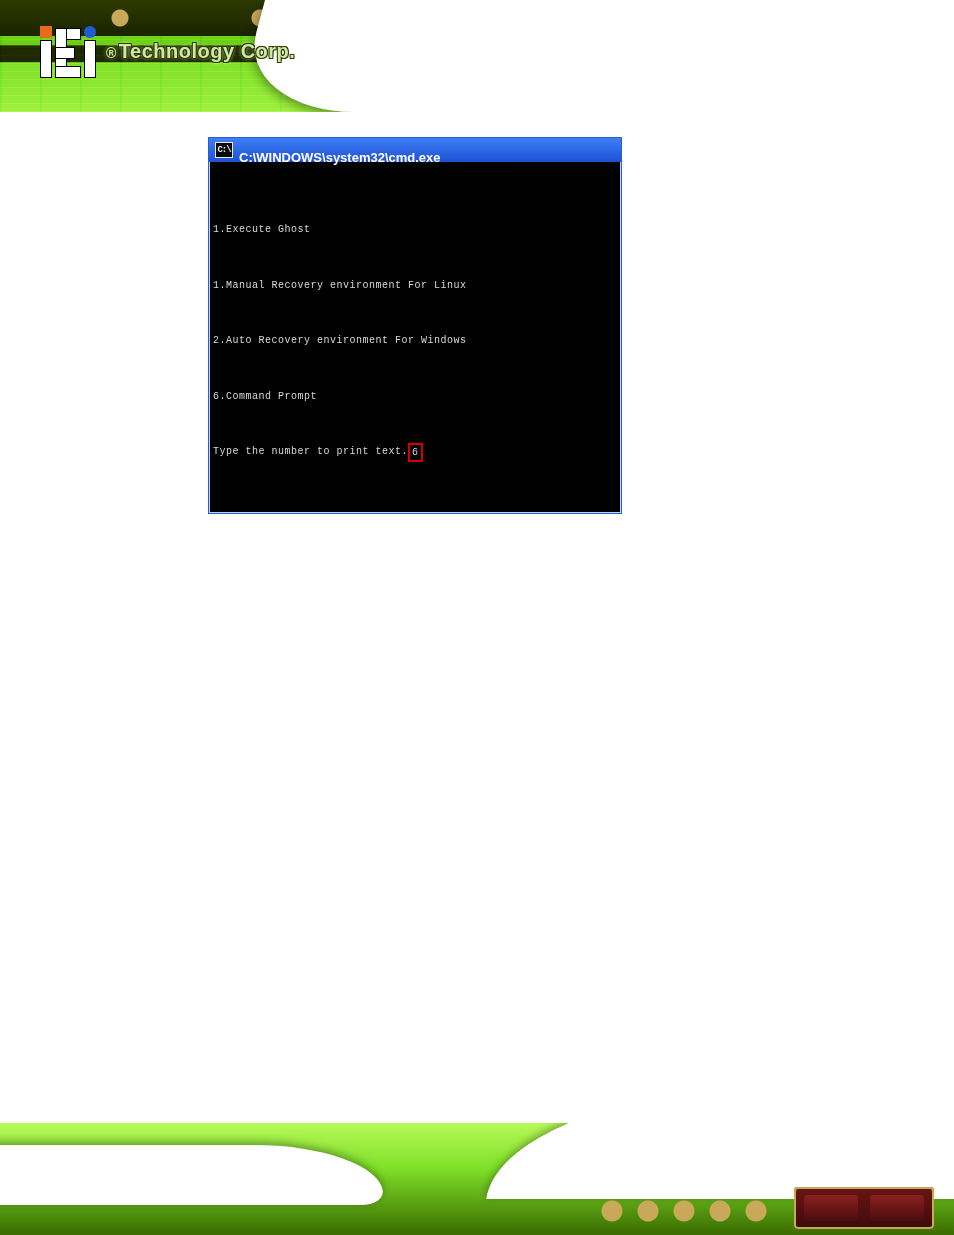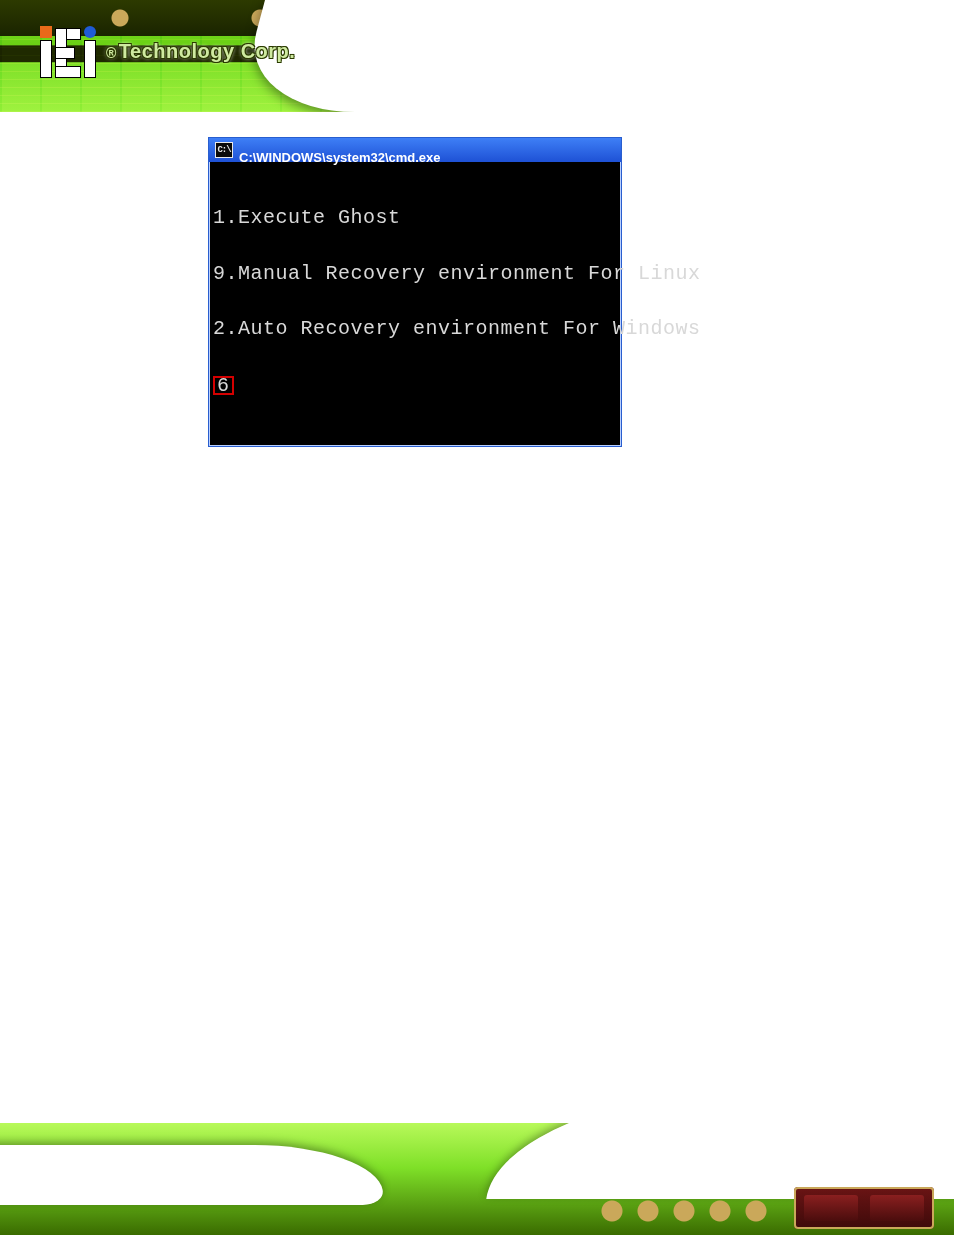--- a/index.html
+++ b/index.html
@@ -188,23 +188,23 @@
     border: 1px solid #e8e8e8;
     letter-spacing: -1px;
   }
   .titlebar .title {
     color: #ffffff;
     font: 700 13px/14px Tahoma, Arial, sans-serif;
     white-space: nowrap;
     margin-top: 16px;
   }
   .term-body {
-    padding: 10px 6px 14px 4px;
+    padding: 22px 6px 14px 4px;
     color: #d8d8d8;
-    font-size: 20px;
+    font-size: 10px;
     line-height: 18.5px;
     letter-spacing: 0.5px;
     white-space: pre;
   }
   .term-line { display: block; }
   .prompt-line { display: flex; align-items: center; }
   .input-box {
     display: inline-block;
     border: 2px solid #d40000;
     color: #d8d8d8;
@@ -241,23 +241,25 @@
   </div>
 </div>
 
 <div class="terminal">
   <div class="titlebar">
     <span class="icon">C:\</span>
     <span class="title">C:\WINDOWS\system32\cmd.exe</span>
   </div>
   <div class="term-body">
     <span class="term-line">1.Execute Ghost</span>
-    <span class="term-line">9.Manual Recovery environment For Linux</span>
+    <span class="term-line">1.Manual Recovery environment For Linux</span>
     <span class="term-line">2.Auto Recovery environment For Windows</span>
+    <span class="term-line">6.Command Prompt</span>
     <span class="prompt-line">
+      <span>Type the number to print text.</span>
       <span class="input-box">6</span>
     </span>
   </div>
 </div>
 
 <div class="footer-band">
   <div class="footer-swoosh-left"></div>
   <div class="footer-swoosh-right"></div>
   <div class="footer-caps"></div>
   <div class="footer-chips"></div>

